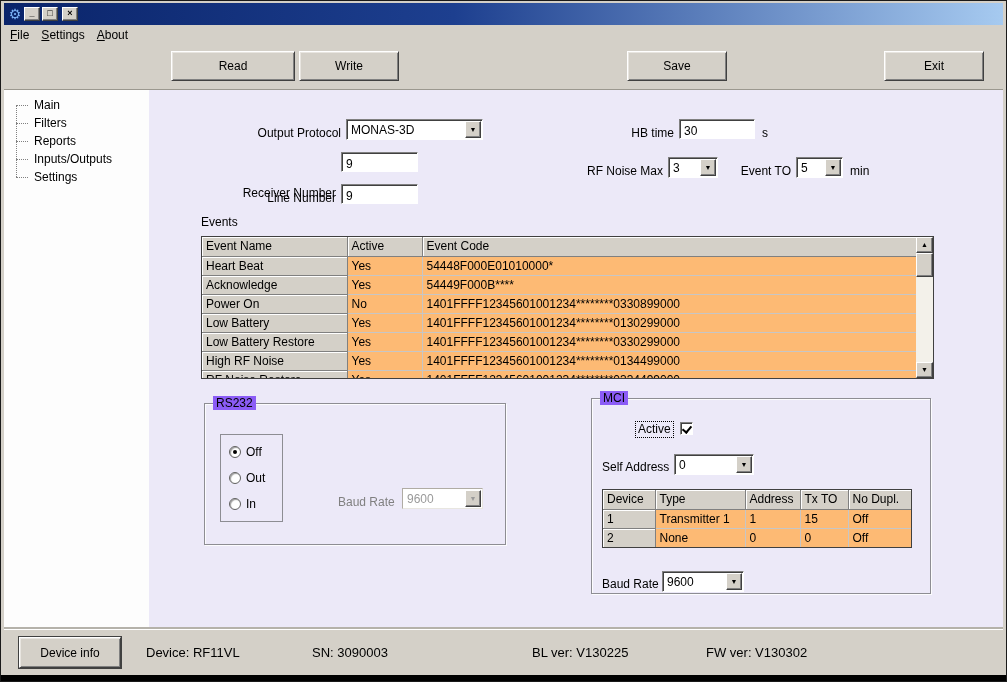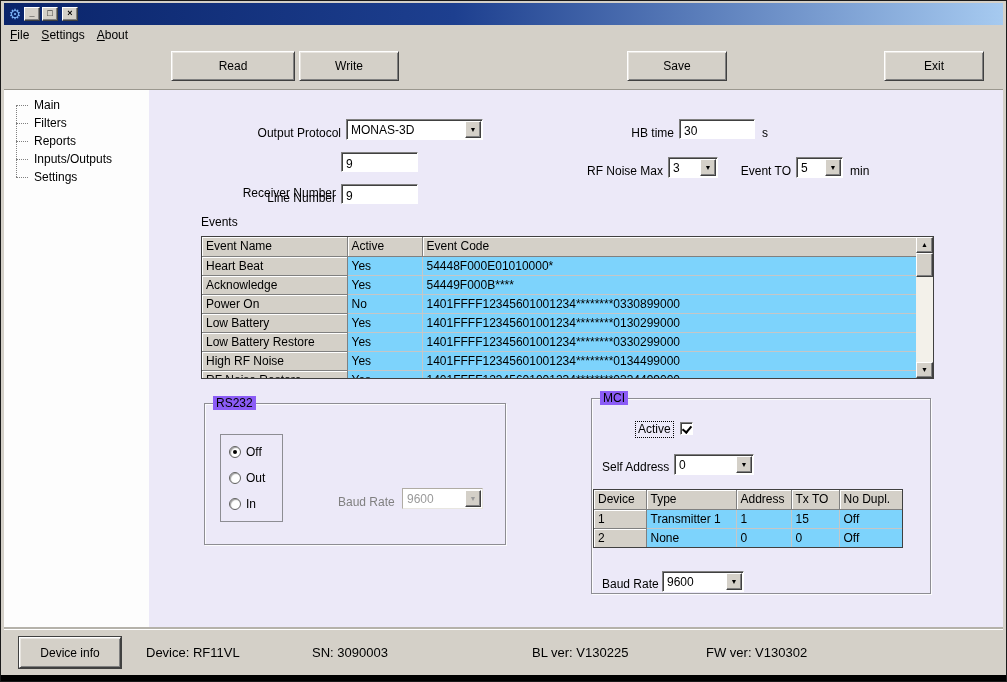--- a/index.html
+++ b/index.html
@@ -94,21 +94,21 @@
   table.grid { border-collapse:collapse; table-layout:fixed; font-size:12px; }
   table.grid td, table.grid th {
     height:19px; padding:0 0 0 4px; text-align:left; font-weight:normal;
     overflow:hidden; white-space:nowrap;
   }
   .hcell {
     background:#d4d0c8;
     border-right:1px solid #808080; border-bottom:1px solid #808080;
     box-shadow:inset 1px 1px 0 #fff;
   }
-  .dcell { background:#7dd3fc; border-right:1px solid #c6c6c6; border-bottom:1px solid #c6c6c6; }
+  .dcell { background:#fdba74; border-right:1px solid #c6c6c6; border-bottom:1px solid #c6c6c6; }
 
   
   .vscroll { position:absolute; top:0; right:0; width:17px; bottom:0; background:#f3f1ea; }
   .sb-btn {
     position:absolute; left:0; width:17px; height:16px; background:#d4d0c8;
     border:1px solid; border-color:#fff #404040 #404040 #fff;
     box-shadow:inset -1px -1px 0 #808080;
     font-size:7px; text-align:center; line-height:14px;
   }
   .sb-thumb {
@@ -311,21 +311,21 @@
 
         <span class="lbl focus-label" style="left:43px;top:22px;line-height:15px;">Active</span>
         <input type="checkbox" class="abs" style="left: 88px; top: 23px;" checked="">
 
         <span class="lbl" style="left:10px;top:58px;">Self Address</span>
         <div class="combo" style="left:82px;top:55px;width:80px;">
           <span class="cval">0</span>
           <span class="carr"><span>▼</span></span>
         </div>
 
-        <div class="grid-wrap" style="left:1px;top:90px;width:310px;height:59px;">
+        <div class="grid-wrap" style="left:10px;top:90px;width:310px;height:59px;">
           <table class="grid" style="width:308px;">
             <colgroup>
                 <col style="width:52px">
                 <col style="width:90px">
                 <col style="width:55px">
                 <col style="width:48px">
                 <col style="width:63px">
               </colgroup>
             <tbody>
                 <tr>

